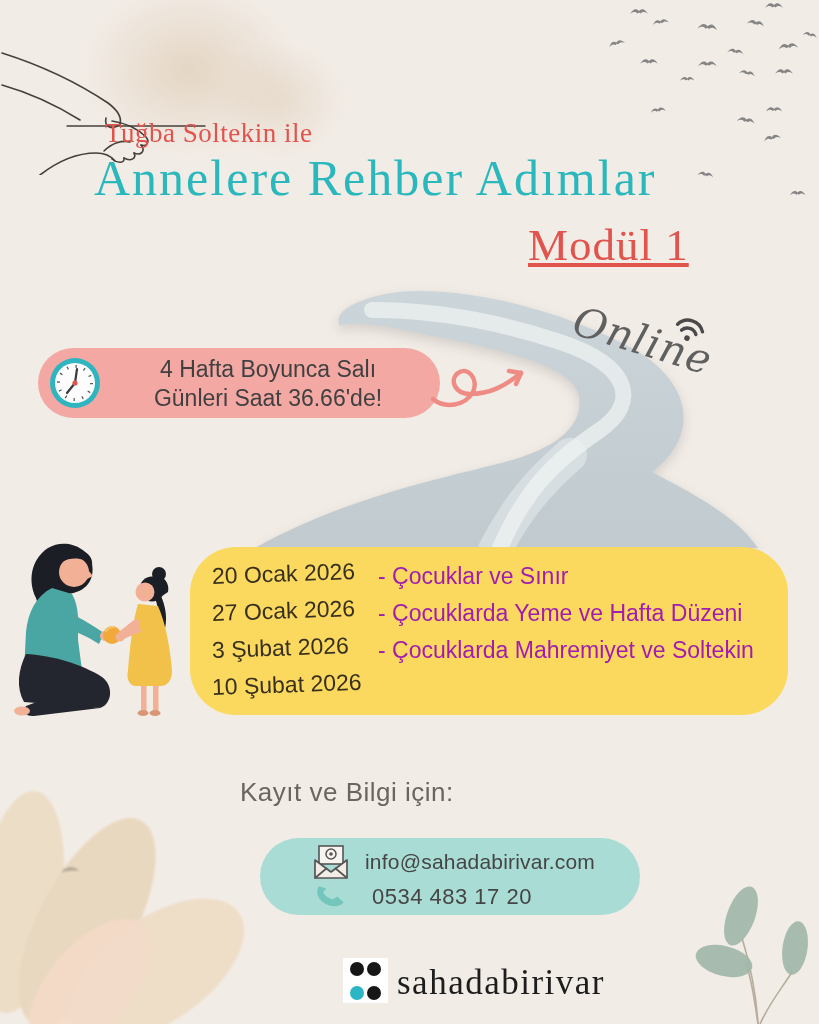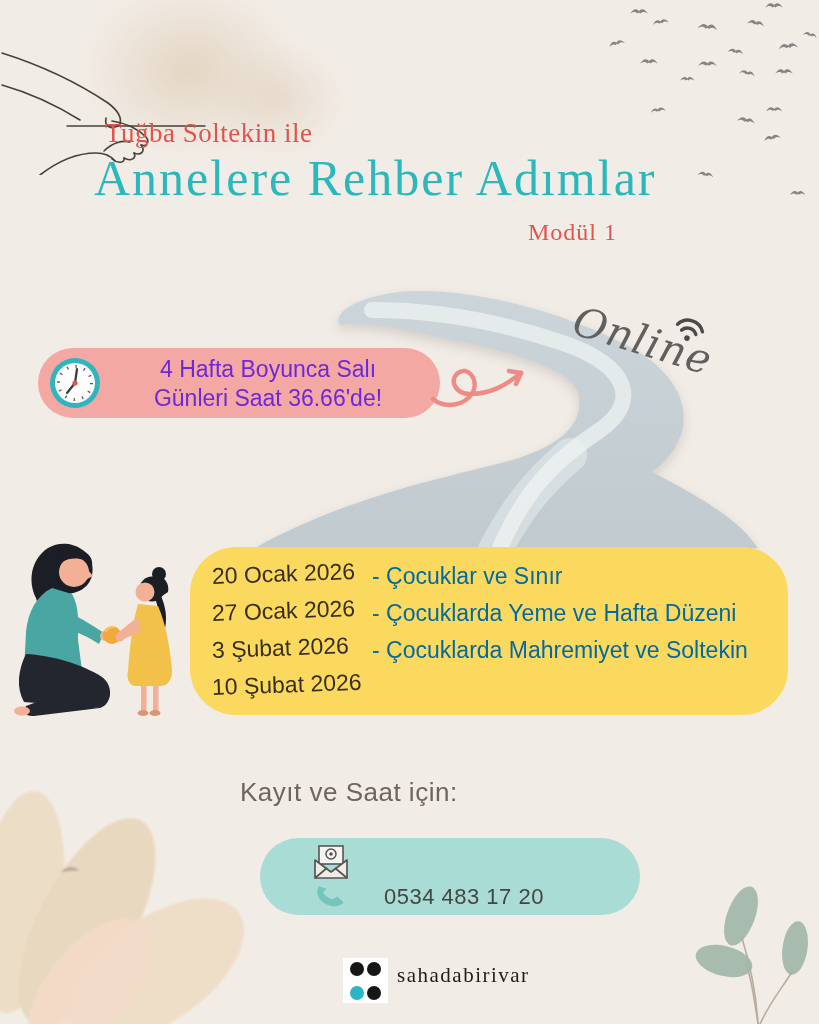--- a/index.html
+++ b/index.html
@@ -27,32 +27,32 @@
     left:105px; top:118px; font-family:"Liberation Serif","DejaVu Serif",serif;
     font-size:27px; color:#e0544d; letter-spacing:.5px;
   }
   .main-title{
     left:94px; top:149px; width:700px;
     font-family:"Liberation Serif","DejaVu Serif",serif;
     font-size:50px; color:#2bb8bd; letter-spacing:2px; white-space:nowrap;
   }
   .module{
     left:528px; top:219px; font-family:"Liberation Serif","DejaVu Serif",serif;
-    font-size:24px; color:#e0544d; letter-spacing:1px;
+    font-size:45px; color:#e0544d; letter-spacing:1px;text-decoration:underline;
   }
 
   
   .sched-pill{
     left:38px; top:348px; width:402px; height:70px; border-radius:36px;
     background:#f3a8a3;
   }
   .sched-pill .clock{ position:absolute; left:11px; top:9px; }
   .sched-text{
     position:absolute; left:70px; top:7px; width:320px; text-align:center;
-    font-size:23px; line-height:29px; color:#6d28d9; font-weight:500;
+    font-size:23px; line-height:29px; color:#404040; font-weight:500;
   }
 
   
   .online{
     left:566px; top:320px; width:170px; height:80px;
     transform:rotate(17deg);
     font-family:"DejaVu Serif","Liberation Serif",serif;
     font-style:italic; font-size:41px; color:#606060; letter-spacing:1px;
   }
   .online .wifi{ position:absolute; left:94px; top:-18px; }
@@ -63,51 +63,51 @@
     background:#fbd95f; box-sizing:border-box;
     padding:16px 14px 14px 22px;
     display:flex; flex-direction:column; justify-content:space-between;
   }
   .session-row{ display:flex; align-items:baseline; }
   .session-date{
     width:148px; flex:none; font-size:23px; color:#38301f; font-weight:500;
     transform:rotate(-2deg); transform-origin:left center; white-space:nowrap;
   }
   .session-topic{
-    font-size:23px; color:#0369a1; font-weight:500; margin-left:12px; white-space:nowrap;
+    font-size:23px; color:#a21caf; font-weight:500; margin-left:18px; white-space:nowrap;
   }
 
   
   .contact-heading{
     left:240px; top:777px; font-size:26px; color:#6b6460; letter-spacing:.5px;
   }
   .contact-pill{
     left:260px; top:838px; width:380px; height:77px; border-radius:40px;
     background:#a9dcd5;
   }
   .contact-pill .env{ position:absolute; left:50px; top:6px; }
   .contact-pill .ph{ position:absolute; left:55px; top:43px; }
   .email-text{
     position:absolute; left:105px; top:12px; font-size:21px; color:#454545; letter-spacing:.2px;
   }
   .phone-text{
-    position:absolute; left:124px; top:46px; font-size:22px; color:#454545; letter-spacing:.5px;
+    position:absolute; left:112px; top:46px; font-size:22px; color:#454545; letter-spacing:.5px;
   }
 
   
   .logo-box{
     left:343px; top:958px; width:45px; height:45px; background:#ffffff;
     display:flex; flex-wrap:wrap; align-items:center; justify-content:center;
     gap:3px; padding:0; box-sizing:border-box;
   }
   .dot{ width:14px; height:14px; border-radius:50%; background:#161616; }
   .dot.teal{ background:#2cb5c4; }
   .brand-name{
     left:397px; top:963px; font-family:"Liberation Serif","DejaVu Serif",serif;
-    font-size:21px; color:#1d1d1d; letter-spacing:1.5px;
+    font-size:35px; color:#1d1d1d; letter-spacing:1.5px;
   }
 
   
   .hands-svg{ left:0; top:25px; }
   .birds-svg{ left:560px; top:0; }
   .road-svg{ left:0; top:250px; }
   .arrow-svg{ left:425px; top:352px; }
   .mc-svg{ left:2px; top:536px; }
   .flower-svg{ left:-35px; top:772px; filter:blur(1.2px); opacity:.92; }
   .leaves-svg{ left:686px; top:876px; }
@@ -262,30 +262,31 @@
     </div>
     <div class="session-row">
       <span class="session-date">3 Şubat 2026</span>
       <span class="session-topic">- Çocuklarda Mahremiyet ve Soltekin</span>
     </div>
     <div class="session-row">
       <span class="session-date">10 Şubat 2026</span>
     </div>
   </div>
 
-  <div class="abs contact-heading">Kayıt ve Saat için:</div>
+  <div class="abs contact-heading">Kayıt ve Bilgi için:</div>
 
   <div class="abs contact-pill">
     <svg class="env" width="42" height="36" viewBox="0 0 42 36">
       <rect x="9" y="2" width="24" height="18" fill="#f7f3ee" stroke="#555" stroke-width="1.6"></rect>
       <circle cx="21" cy="10" r="5" fill="none" stroke="#555" stroke-width="1.5"></circle>
       <circle cx="21" cy="10" r="1.8" fill="#555"></circle>
       <path d="M 5 16 L 21 28 L 37 16 L 37 34 L 5 34 Z" fill="#f2ece6" stroke="#555" stroke-width="1.7" stroke-linejoin="round"></path>
       <path d="M 5 34 L 17 24 M 37 34 L 25 24" fill="none" stroke="#555" stroke-width="1.7"></path>
     </svg>
+    <span class="email-text">info@sahadabirivar.com</span>
     <svg class="ph" width="30" height="30" viewBox="0 0 30 30">
       <path d="M6 3 C2 7 2 15 8 21 C14 27 23 28 27 24 L22 17 L17 19 C13 17 10 14 9 10 L13 7 Z" fill="#74c6bd" transform="rotate(-12 15 15)"></path>
     </svg>
     <span class="phone-text">0534 483 17 20</span>
   </div>
 
   <div class="abs logo-box">
     <span class="dot"></span>
       <span class="dot"></span>
       <span class="dot teal"></span>

